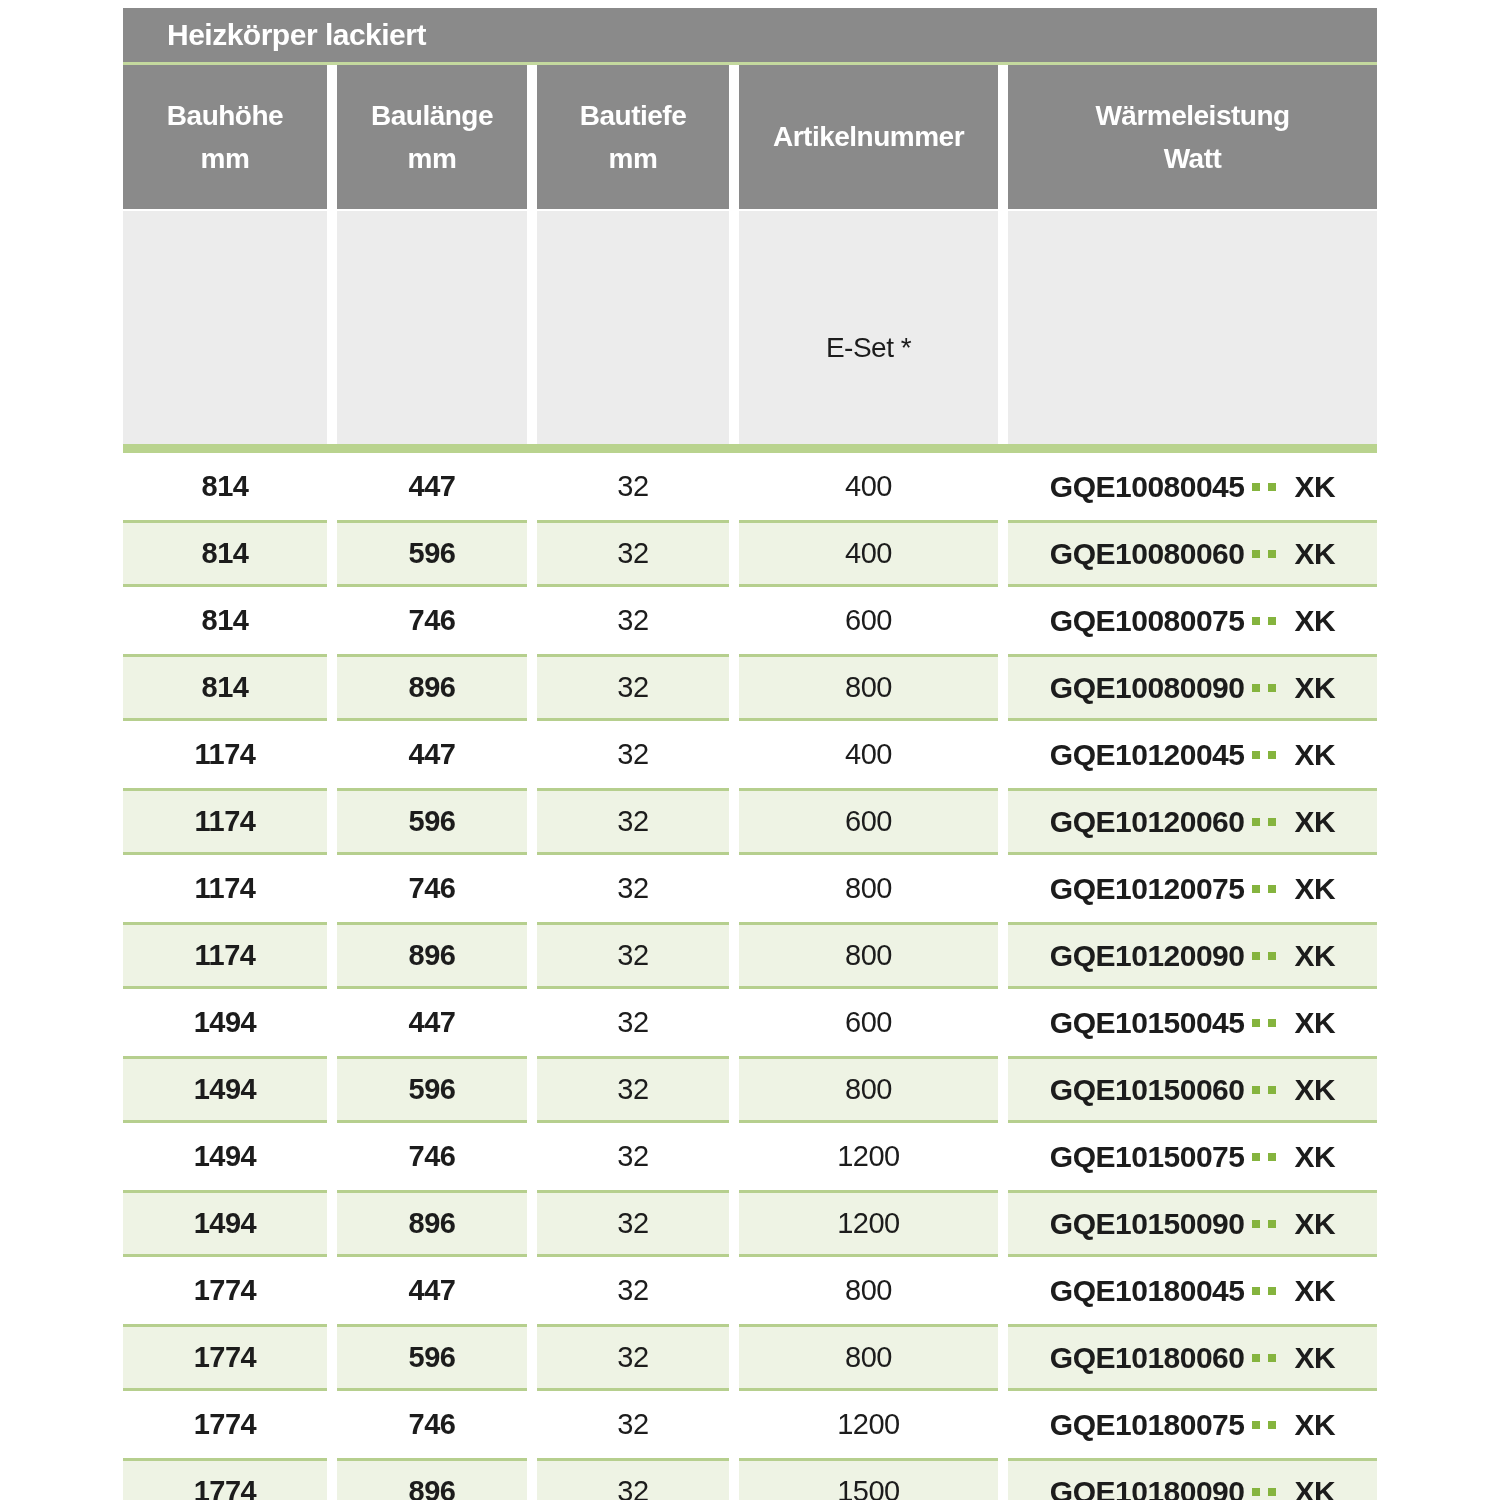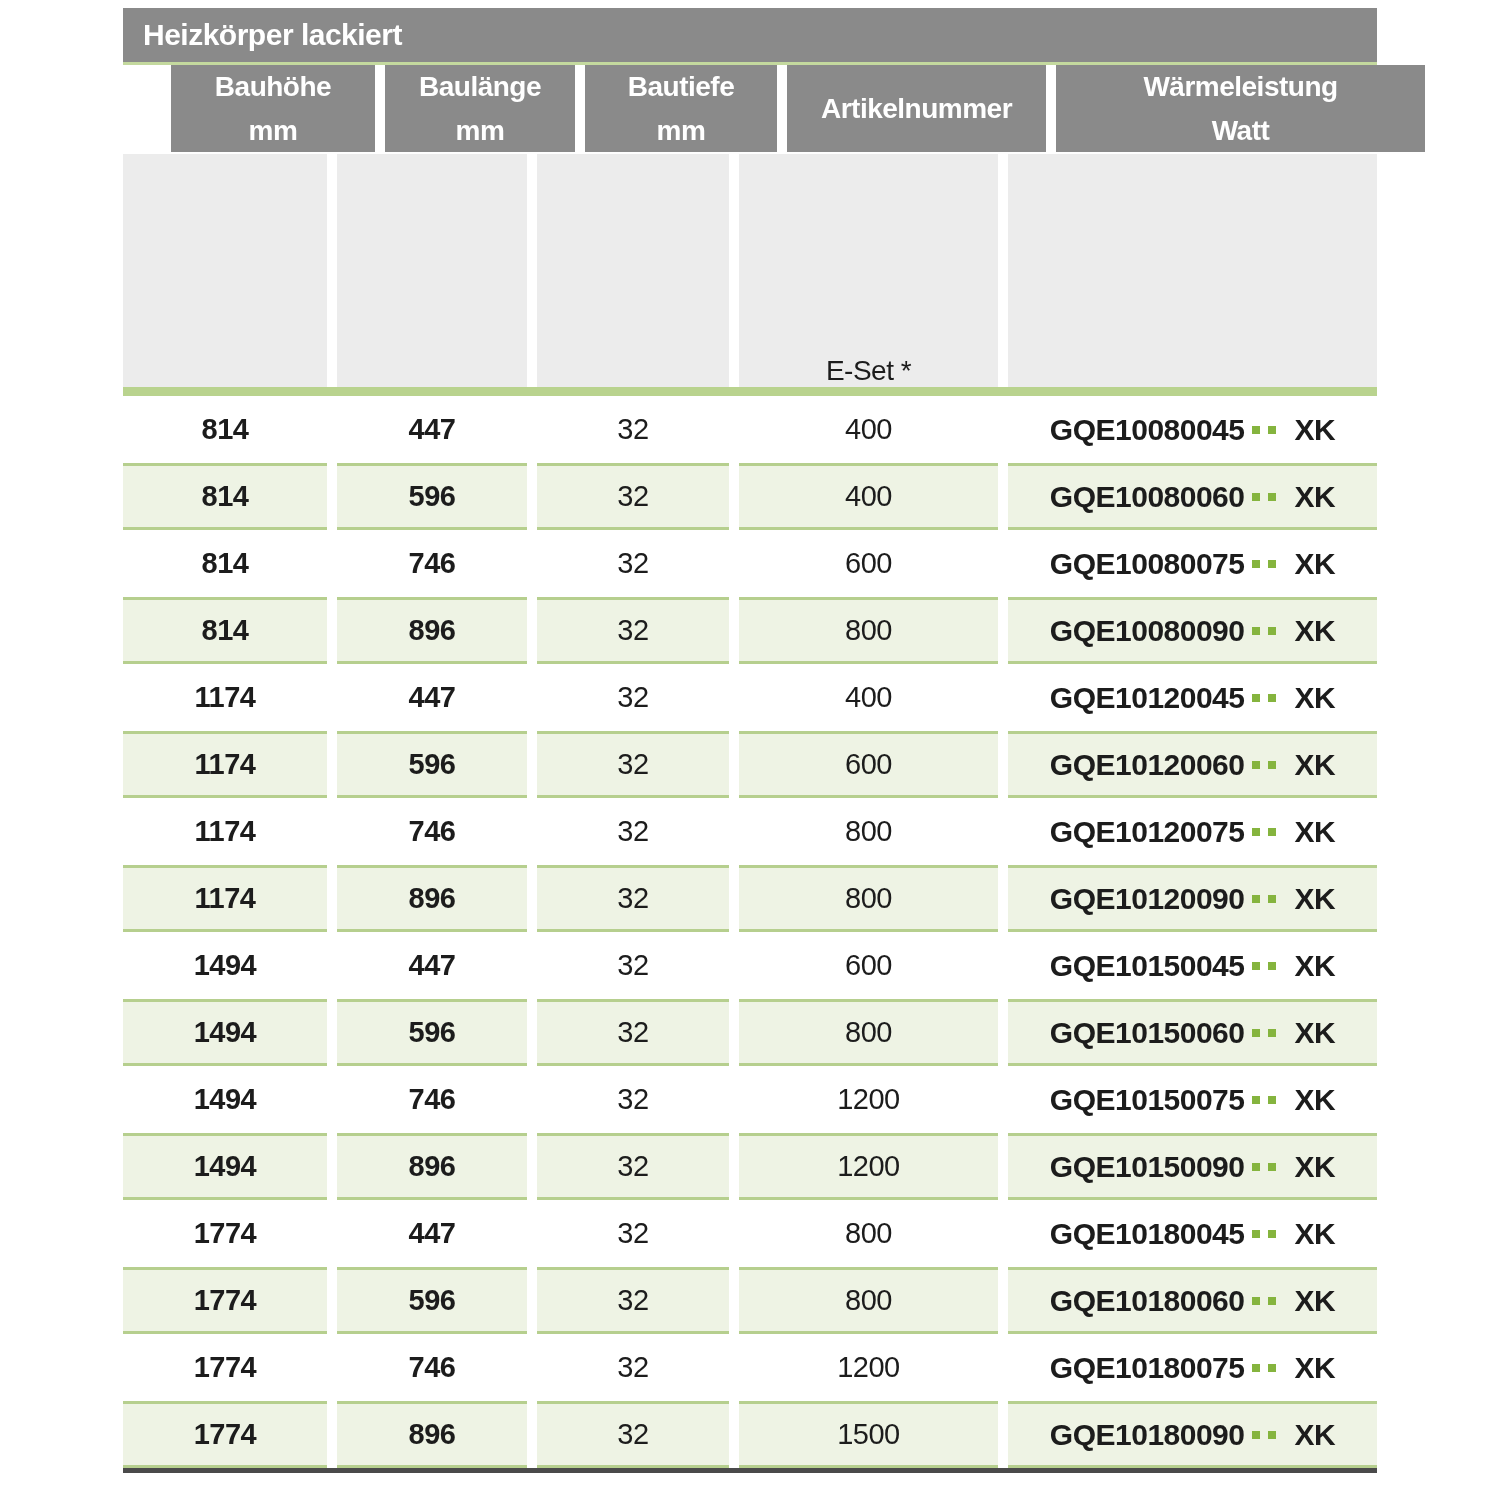--- a/index.html
+++ b/index.html
@@ -27,58 +27,58 @@
     position: absolute;
     left: 123px; top: 8px;
     width: 1254px;
   }
 
   
   .title-bar {
     width: 100%; height: 54px;
     background: var(--header-gray);
     display: flex; align-items: center;
-    padding-left: 20px;
+    padding-left: 44px;
   }
   .title-bar span {
     color: var(--text-white);
     font-size: 30px; font-weight: bold;
     letter-spacing: -0.5px;
   }
   .green-divider {
     width: 100%; height: 3px;
     background: var(--divider-green);
   }
 
   
   .grid-row {
     display: grid;
     grid-template-columns: 204px 190px 192px 259px 369px;
     column-gap: 10px;
   }
 
   
-  .header-row { height: 87px; margin-left: 48px; }
+  .header-row { height: 144px; }
   .header-cell {
     background: var(--header-gray);
     display: flex; flex-direction: column;
     align-items: center; justify-content: center;
     color: var(--text-white);
     font-size: 28px; font-weight: bold;
     line-height: 1.55;
     letter-spacing: -0.5px;
     text-align: center;
   }
   .header-cell span:empty { display: none; }
 
   
   .subheader-row { height: 233px; margin-top: 2px; }
   .subheader-cell {
     background: var(--subheader-gray);
-    display: flex; justify-content: center; align-items: flex-end;
+    display: flex; justify-content: center; align-items: center;
     padding-top: 40px;
     font-size: 28px;
     color: var(--text-dark);
     letter-spacing: -0.5px;
   }
   .green-bar {
     width: 100%; height: 9px;
     background: var(--accent-green);
   }
 

